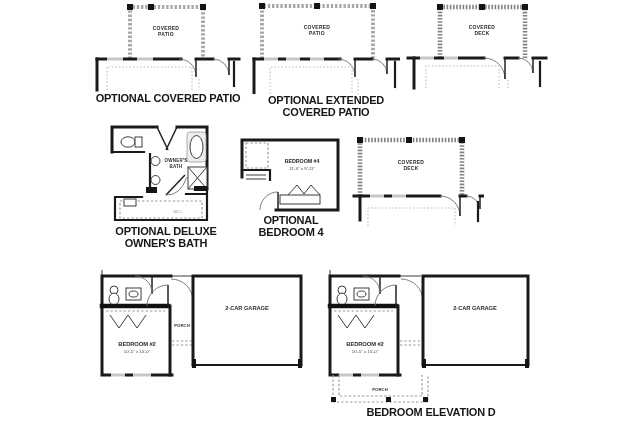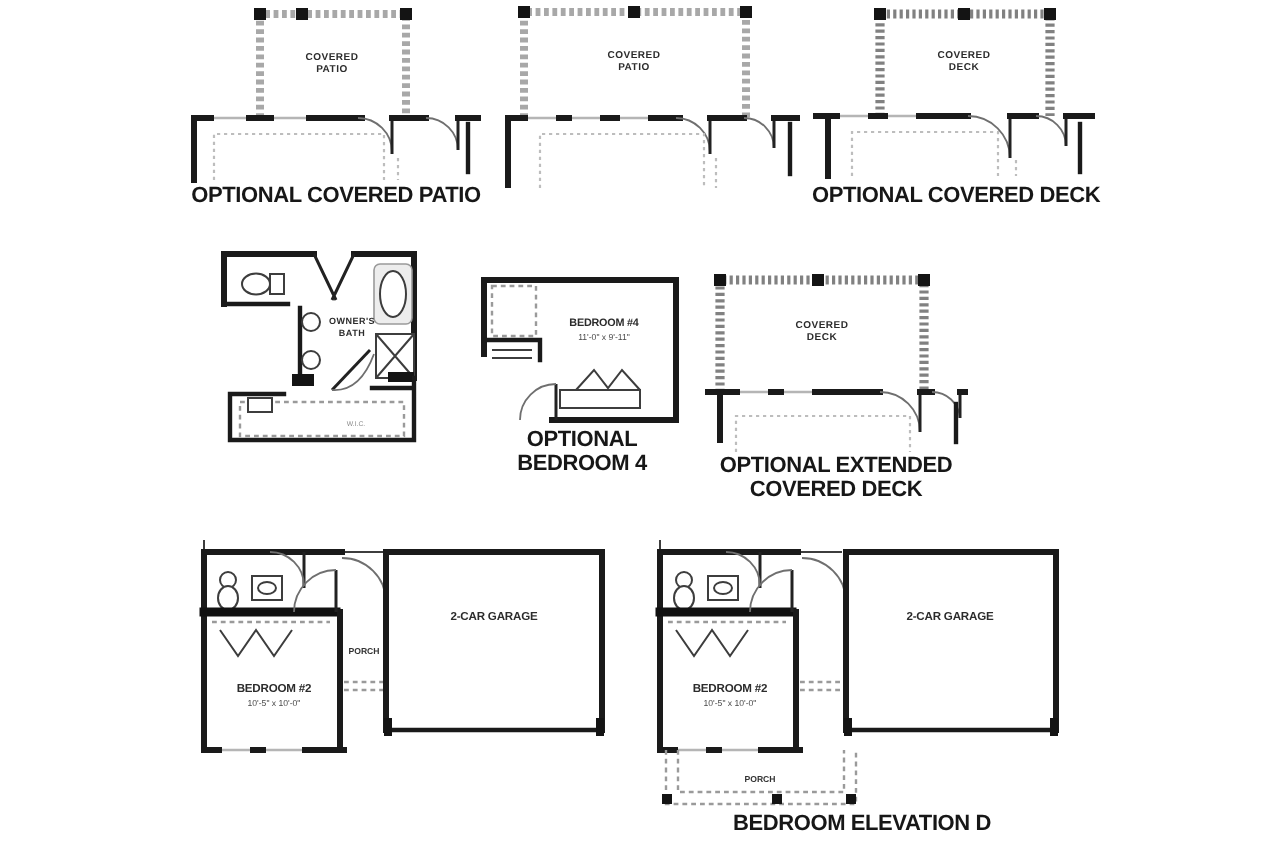--- a/index.html
+++ b/index.html
@@ -77,20 +77,21 @@
       <path class="wall" d="M103,57 H120"></path>
       <path class="arc" d="M120,57 A15,15 0 0 1 135,72"></path>
       <path class="leaf" d="M135,57 V72"></path>
       <path class="wall" d="M135,57 H148"></path>
       <path class="wall" d="M2,57 V92"></path>
       <path class="wall2" d="M143,60 V85"></path>
       <path class="dot" d="M18,92 V65 H100 V92 M106,77 V92"></path>
       <text class="rlabel" x="65" y="27">COVERED</text>
       <text class="rlabel" x="65" y="33">PATIO</text>
     </svg>
+    <div class="caption" style="width:132px;">OPTIONAL EXTENDED COVERED PATIO</div>
   </div>
 
   <div class="fig" style="left:406px;top:2px;width:142px;">
     <svg width="142" height="90" viewBox="0 0 142 90">
       <path class="hatch" d="M34,56 L34,5 L119,5 L119,56"></path>
       <rect class="post" x="31" y="2" width="6" height="6"></rect>
       <rect class="post" x="73" y="2" width="6" height="6"></rect>
       <rect class="post" x="116" y="2" width="6" height="6"></rect>
       <path class="wall" d="M2,56 H78"></path>
       <path class="winw" d="M14,56 H28 M38,56 H52"></path>
@@ -100,21 +101,20 @@
       <path class="wall" d="M99,56 H112"></path>
       <path class="arc" d="M112,56 A15,15 0 0 1 127,71"></path>
       <path class="leaf" d="M127,56 V71"></path>
       <path class="wall" d="M127,56 H140"></path>
       <path class="wall" d="M8,56 V86"></path>
       <path class="wall2" d="M134,60 V84"></path>
       <path class="dot" d="M20,86 V64 H93 V86 M102,78 V86"></path>
       <text class="rlabel" x="76" y="27">COVERED</text>
       <text class="rlabel" x="76" y="33">DECK</text>
     </svg>
-    <div class="caption nowrap">OPTIONAL COVERED DECK</div>
   </div>
 
   <div class="fig" style="left:106px;top:119px;width:120px;">
     <svg width="110" height="106" viewBox="0 0 110 106" style="margin-left:2px;">
       <path class="wall" d="M4,8 H49 M69,8 H99 M4,8 V33 M99,8 V70"></path>
       <path class="wall2" d="M4,33 H36 M42,35 V70"></path>
       <ellipse class="thinf" cx="20" cy="23" rx="7" ry="5.2"></ellipse>
       <rect class="thinf" x="27" y="18" width="7" height="10"></rect>
       <path class="leaf" d="M49,8 L60,31 M69,8 L58,31"></path>
       <rect class="grayfill" x="79" y="13" width="19" height="30" rx="3"></rect>
@@ -127,20 +127,21 @@
       <path class="arc" d="M58,76 Q72,77 79,58"></path>
       <rect class="post" x="38" y="68" width="11" height="6"></rect>
       <rect class="post" x="86" y="67" width="13" height="5"></rect>
       <path class="wall2" d="M7,78 V101 M7,101 H99 M99,70 V101 M7,78 H34 M78,75 H99"></path>
       <path class="dash2" d="M12,82 H94 V99 H12 Z"></path>
       <rect class="thinf" x="16" y="80" width="12" height="7"></rect>
       <text class="rlabel" style="font-size:4.5px;" x="68" y="43">OWNER'S</text>
       <text class="rlabel" style="font-size:4.5px;" x="68" y="49">BATH</text>
       <text class="wic" x="70" y="94">W.I.C.</text>
     </svg>
+    <div class="caption" style="width:116px;">OPTIONAL DELUXE OWNER'S BATH</div>
   </div>
 
   <div class="fig" style="left:238px;top:132px;width:106px;">
     <svg width="106" height="82" viewBox="0 0 106 82">
       <path class="wall" d="M4,8 H100 M100,8 V78 M38,78 H100 M4,8 V45"></path>
       <path class="dash2" d="M8,11 H30 V36 H8 Z"></path>
       <path class="wall2" d="M4,38 H32 M32,38 V48"></path>
       <path class="thin" d="M8,43 H28 M8,47 H28"></path>
       <path class="leaf" d="M40,78 L40,60"></path>
       <path class="arc" d="M40,60 A18,18 0 0 0 22,78"></path>
@@ -166,21 +167,20 @@
       <path class="wall" d="M108,68 H114"></path>
       <path class="arc" d="M114,68 A14,14 0 0 1 128,81"></path>
       <path class="leaf" d="M128,68 V81"></path>
       <path class="wall" d="M128,68 H132"></path>
       <path class="wall" d="M8,68 V92"></path>
       <path class="wall2" d="M126,74 V93"></path>
       <path class="dot" d="M16,98 V80 H103 V98"></path>
       <text class="rlabel" x="59" y="36">COVERED</text>
       <text class="rlabel" x="59" y="42">DECK</text>
     </svg>
-    <div class="caption" style="width:128px;">OPTIONAL EXTENDED COVERED DECK</div>
   </div>
 
   <div class="fig" style="left:95px;top:268px;width:215px;">
     <svg width="215" height="110" viewBox="0 0 215 110">
       <path class="thin" d="M7,2 V8 M57,8 H98"></path>
       <path class="wall" d="M7,8 H64 M64,8 H76 M7,8 V107 M7,107 H77"></path>
       <path class="winw" d="M16,107 H30 M38,107 H56"></path>
       <path class="wing" d="M16,107 H30 M38,107 H56"></path>
       <circle class="thinf" cx="19" cy="22" r="4"></circle>
       <ellipse class="thinf" cx="19" cy="31" rx="5" ry="6"></ellipse>

